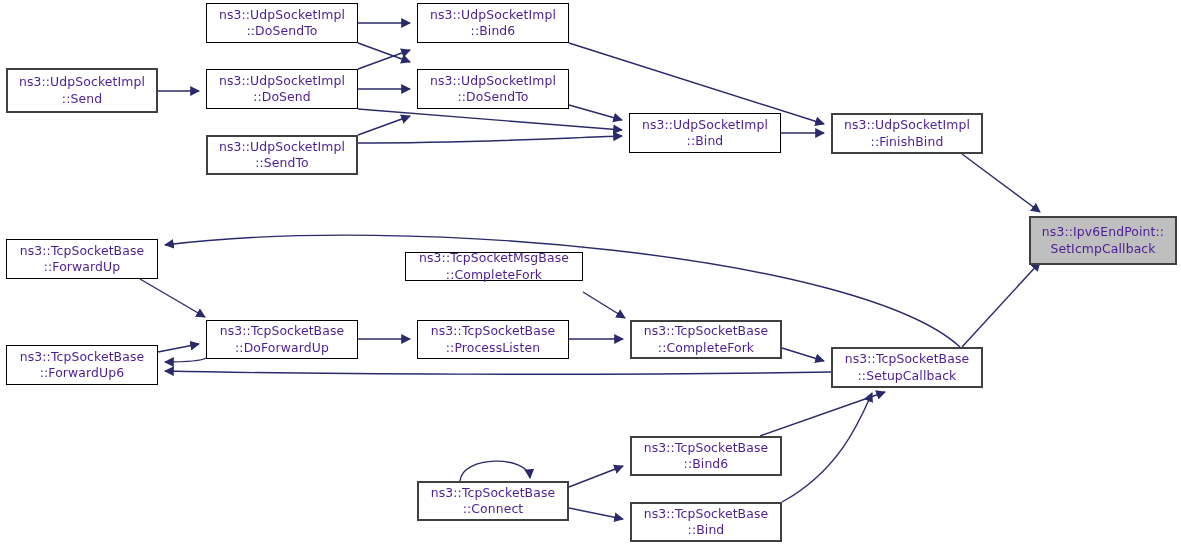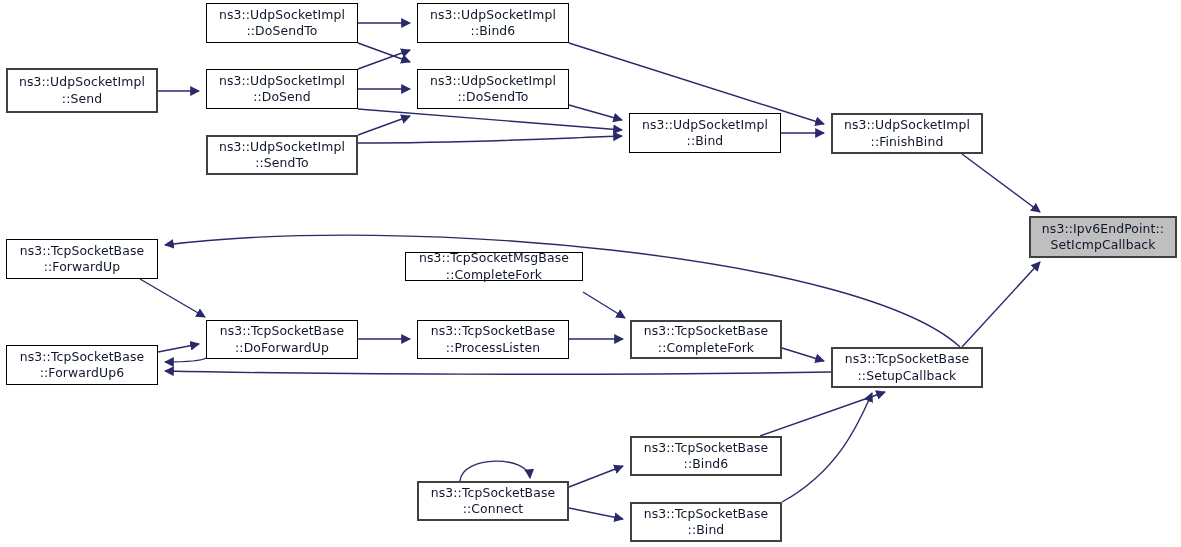--- a/index.html
+++ b/index.html
@@ -26,21 +26,21 @@
   }
   .node {
     position: absolute;
     box-sizing: border-box;
     display: flex;
     align-items: center;
     justify-content: flex-end;
     text-align: center;
     background: #ffffff;
     border: 1px solid #000000;
-    color: #0f172a;
+    color: #4c1d95;
     font-size: 12.4px;
     line-height: 1.32;
     letter-spacing: 0.01em;
     white-space: pre-line;
     z-index: 3;
   }
   .node.thick {
     border: 2px solid #404040;
   }
   .node.highlight {
@@ -105,21 +105,21 @@
       <div class="node thick" style="left: 206px; top: 135px; width: 152px; height: 40px;"><span class="node-label">ns3::UdpSocketImpl
 ::SendTo</span></div>
       <div class="node" style="left: 417px; top: 3px; width: 152px; height: 40px;"><span class="node-label">ns3::UdpSocketImpl
 ::Bind6</span></div>
       <div class="node" style="left: 417px; top: 69px; width: 152px; height: 40px;"><span class="node-label">ns3::UdpSocketImpl
 ::DoSendTo</span></div>
       <div class="node" style="left: 629px; top: 113px; width: 152px; height: 40px;"><span class="node-label">ns3::UdpSocketImpl
 ::Bind</span></div>
       <div class="node thick" style="left: 831px; top: 113px; width: 152px; height: 41px;"><span class="node-label">ns3::UdpSocketImpl
 ::FinishBind</span></div>
-      <div class="node highlight" style="left: 1029px; top: 216px; width: 148px; height: 42px;"><span class="node-label">ns3::Ipv6EndPoint::
+      <div class="node highlight" style="left: 1029px; top: 216px; width: 148px; height: 49px;"><span class="node-label">ns3::Ipv6EndPoint::
 SetIcmpCallback</span></div>
       <div class="node" style="left: 6px; top: 239px; width: 152px; height: 40px;"><span class="node-label">ns3::TcpSocketBase
 ::ForwardUp</span></div>
       <div class="node" style="left: 6px; top: 345px; width: 152px; height: 40px;"><span class="node-label">ns3::TcpSocketBase
 ::ForwardUp6</span></div>
       <div class="node" style="left: 405px; top: 252px; width: 178px; height: 29px;"><span class="node-label">ns3::TcpSocketMsgBase
 ::CompleteFork</span></div>
       <div class="node" style="left: 206px; top: 320px; width: 152px; height: 39px;"><span class="node-label">ns3::TcpSocketBase
 ::DoForwardUp</span></div>
       <div class="node" style="left: 417px; top: 320px; width: 152px; height: 39px;"><span class="node-label">ns3::TcpSocketBase

